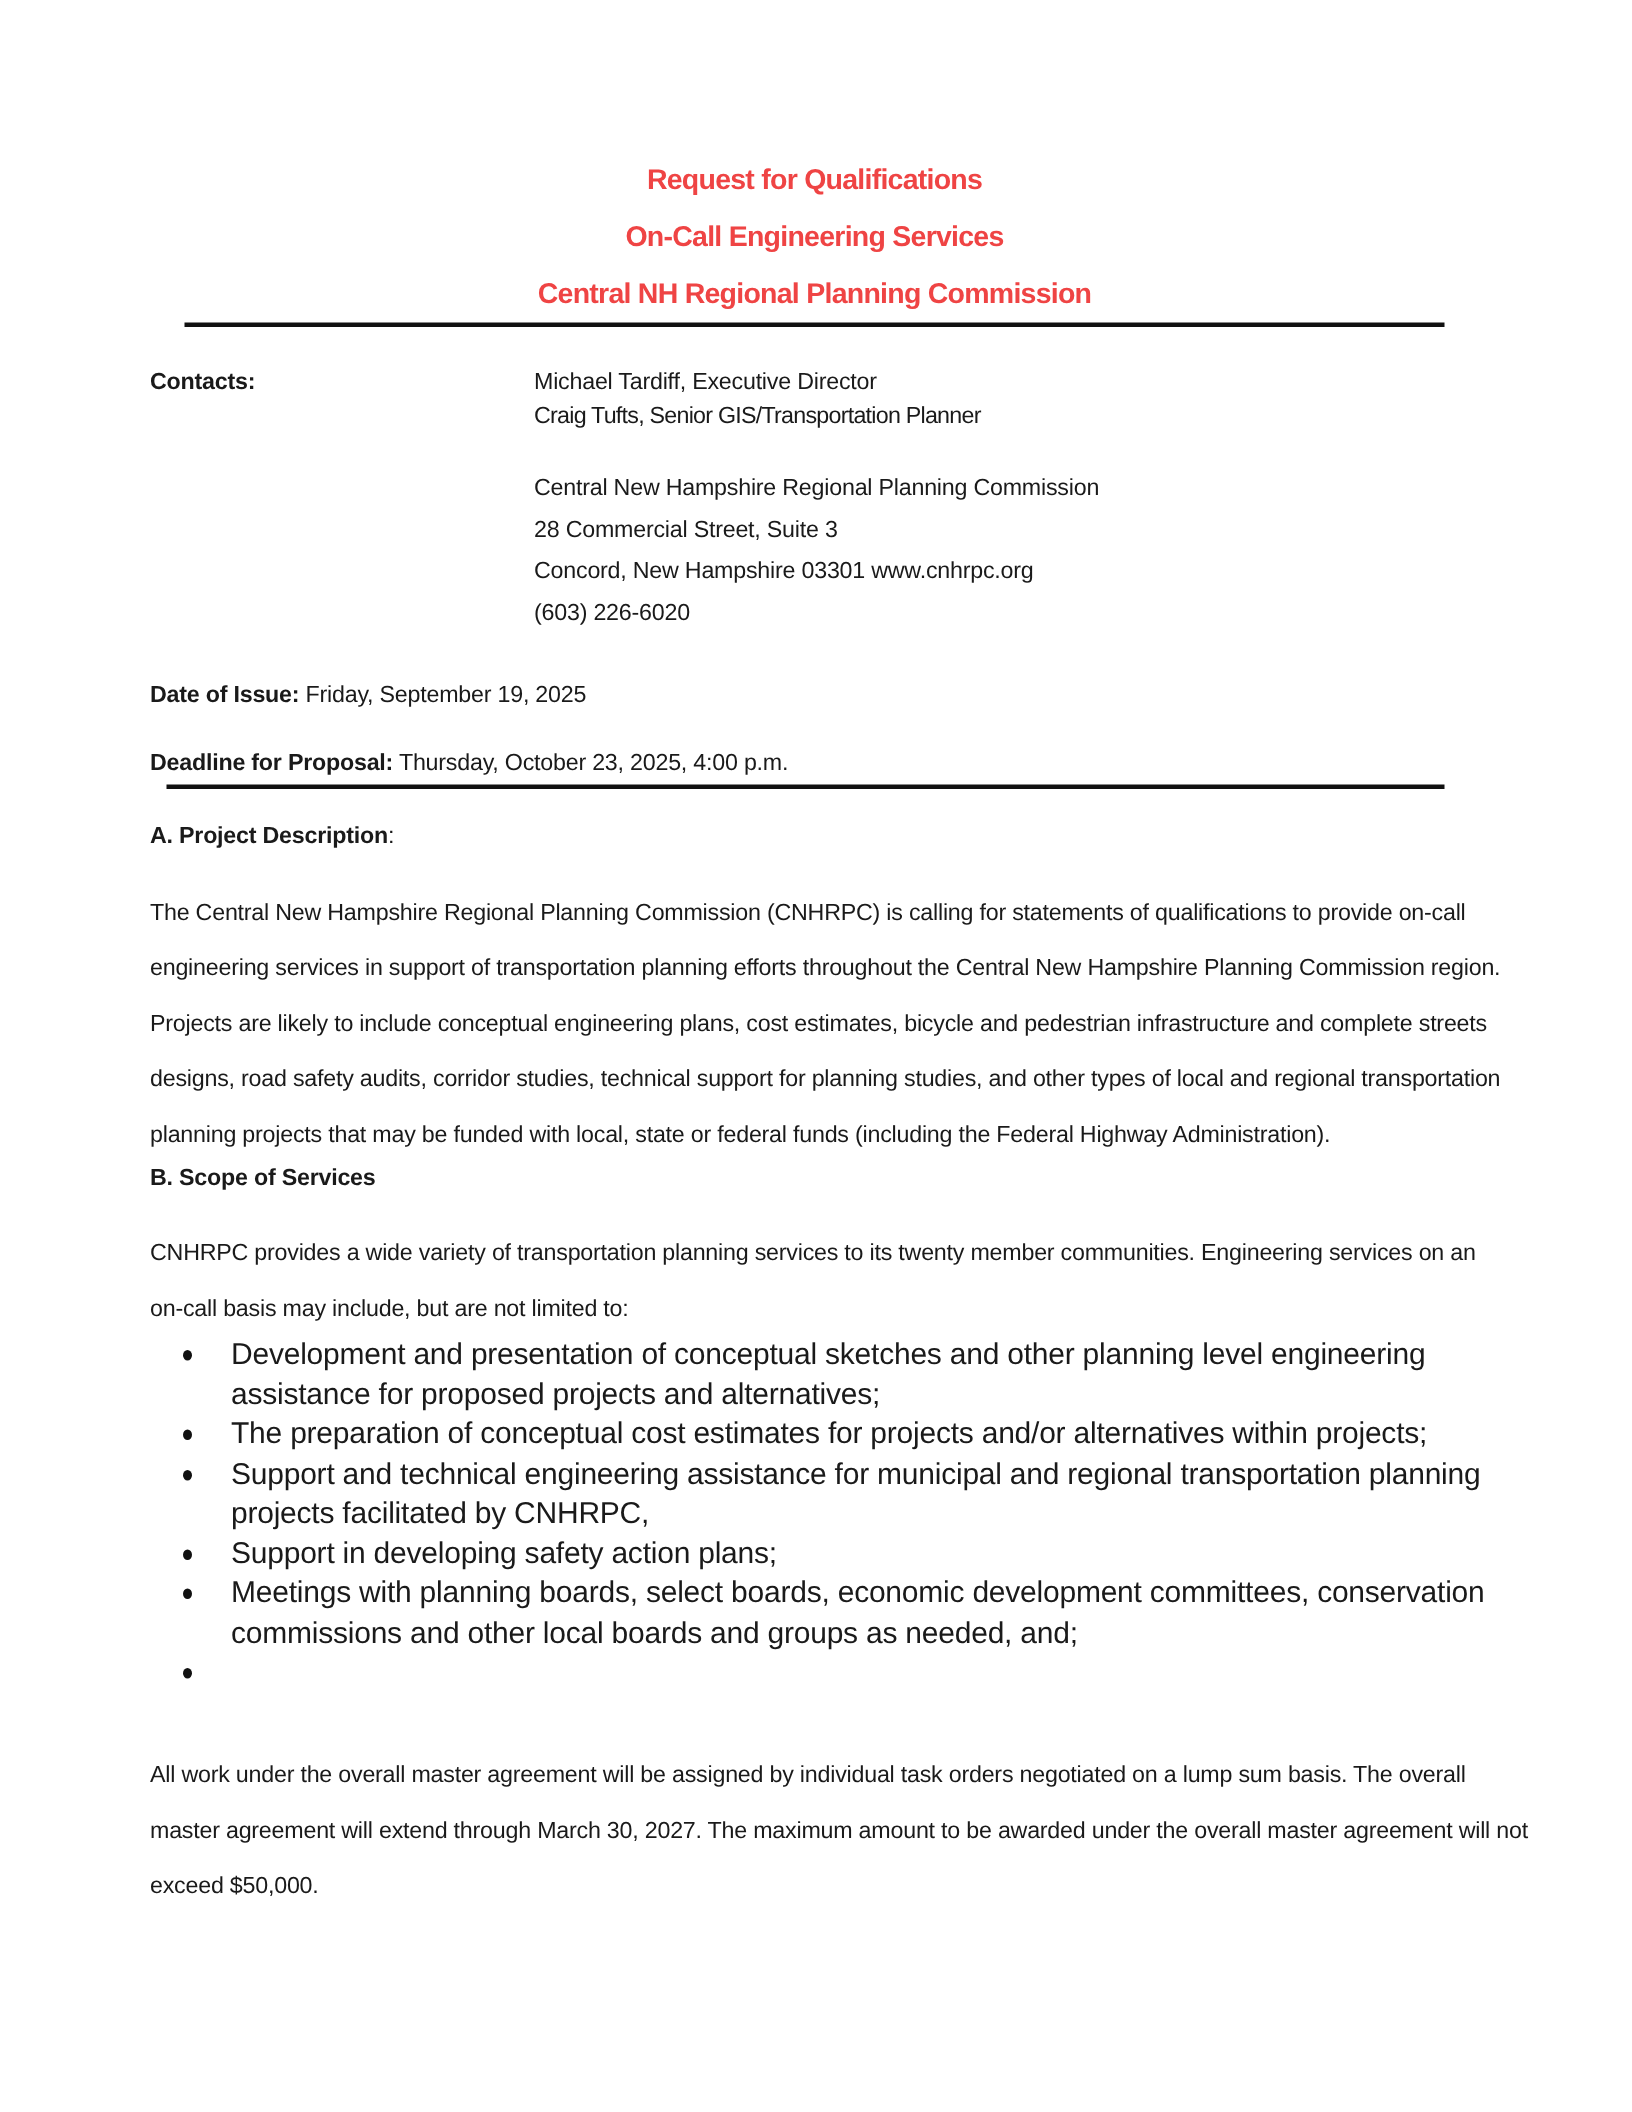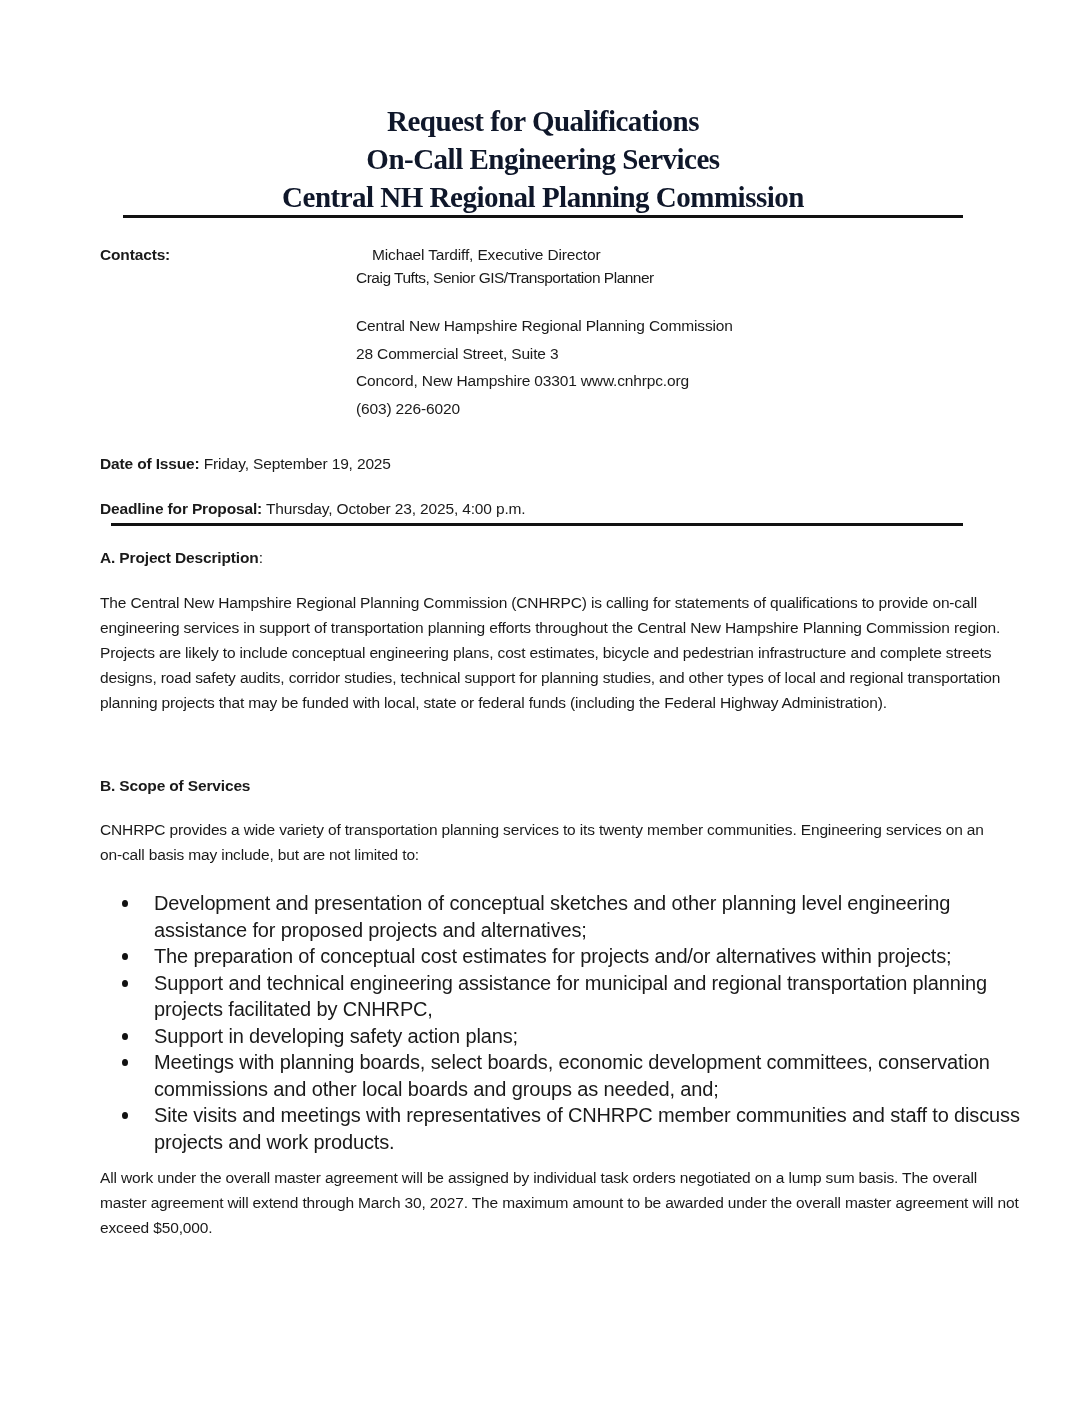--- a/index.html
+++ b/index.html
@@ -1,48 +1,48 @@
 <!DOCTYPE html>
 <html><head>
 <meta charset="utf-8">
 <style>
   html, body { margin: 0; padding: 0; background: #ffffff; }
   body { width: 1088px; height: 1408px; position: relative; overflow: hidden;
          font-family: "Liberation Sans", "DejaVu Sans", sans-serif; color: #1a1a1a; }
   .page { position: absolute; left: 0; top: 0; width: 1088px; height: 1408px; }
   .title-block { position: absolute; left: 123px; top: 102px; width: 840px; text-align: center;
-                 font-family: Liberation Serif, serif; font-weight: bold;
-                 font-size: 29px; line-height: 38px; color: #0f172a; letter-spacing: -0.5px; }
+                 font-family: Liberation Sans, sans-serif; font-weight: bold;
+                 font-size: 19px; line-height: 38px; color: #ef4444; letter-spacing: -0.5px; }
   .title-block div { white-space: nowrap; }
   .rule { position: absolute; height: 3px; background: #111; }
   .rule-top { left: 123px; top: 215px; width: 840px; }
   .rule-mid { left: 111px; top: 523px; width: 852px; }
   .t { position: absolute; font-size: 15.5px; line-height: 20px; white-space: nowrap; letter-spacing: -0.15px; }
   .b { font-weight: bold; }
-  .para { position: absolute; left: 100px; width: 925px; font-size: 15.5px; line-height: 25px; letter-spacing: -0.15px; }
+  .para { position: absolute; left: 100px; width: 925px; font-size: 15.5px; line-height: 37px; letter-spacing: -0.15px; }
   .para p { margin: 0; }
   ul.bullets { position: absolute; left: 100px; top: 890px; width: 920px; margin: 0; padding: 0; list-style: none;
                font-size: 20px; line-height: 26.5px; letter-spacing: -0.15px; }
   ul.bullets li { position: relative; padding-left: 54px; }
   ul.bullets li .dot { position: absolute; left: 22px; top: 10px; width: 6px; height: 7px; border-radius: 50%; background: #111; }
 </style>
 </head>
 <body>
 
 <div class="page">
 
   <div class="title-block">
     <div>Request for Qualifications</div>
     <div>On-Call Engineering Services</div>
     <div>Central NH Regional Planning Commission</div>
   </div>
   <div class="rule rule-top"></div>
 
   <div class="t b" style="left:100px; top:245px;">Contacts:</div>
-  <div class="t" style="left:372px; top:245px;">Michael Tardiff, Executive Director</div>
+  <div class="t" style="left:356px; top:245px;">Michael Tardiff, Executive Director</div>
   <div class="t" style="left:356px; top:268px; letter-spacing:-0.5px;">Craig Tufts, Senior GIS/Transportation Planner</div>
 
   <div class="t" style="left:356px; top:316px;">Central New Hampshire Regional Planning Commission</div>
   <div class="t" style="left:356px; top:344px;">28 Commercial Street, Suite 3</div>
   <div class="t" style="left:356px; top:371px;">Concord, New Hampshire 03301 www.cnhrpc.org</div>
   <div class="t" style="left:356px; top:399px;">(603) 226-6020</div>
 
   <div class="t" style="left:100px; top:454px;">
     <span class="b">Date of Issue:</span><span> Friday, September 19, 2025</span>
   </div>
@@ -65,21 +65,21 @@
   <div class="para" style="top:817px; width:900px;">
     <p>CNHRPC provides a wide variety of transportation planning services to its twenty member communities. Engineering services on an on-call basis may include, but are not limited to:</p>
   </div>
 
   <ul class="bullets">
     <li><span class="dot"></span><span>Development and presentation of conceptual sketches and other planning level engineering assistance for proposed projects and alternatives;</span></li>
     <li><span class="dot"></span><span>The preparation of conceptual cost estimates for projects and/or alternatives within projects;</span></li>
     <li><span class="dot"></span><span>Support and technical engineering assistance for municipal and regional transportation planning projects facilitated by CNHRPC,</span></li>
     <li><span class="dot"></span><span>Support in developing safety action plans;</span></li>
     <li><span class="dot"></span><span>Meetings with planning boards, select boards, economic development committees, conservation commissions and other local boards and groups as needed, and;</span></li>
-    <li><span class="dot"></span><span>Site visits and meetings with representatives of CNHRPC member communities and staff to discuss projects and work products.</span></li>
+    <li><span class="dot"></span></li>
   </ul>
 
   <div class="para" style="top:1165px;">
     <p>All work under the overall master agreement will be assigned by individual task orders negotiated on a lump sum basis. The overall master agreement will extend through March 30, 2027. The maximum amount to be awarded under the overall master agreement will not exceed $50,000.</p>
   </div>
 
 
 </div>
 
 </body></html>

